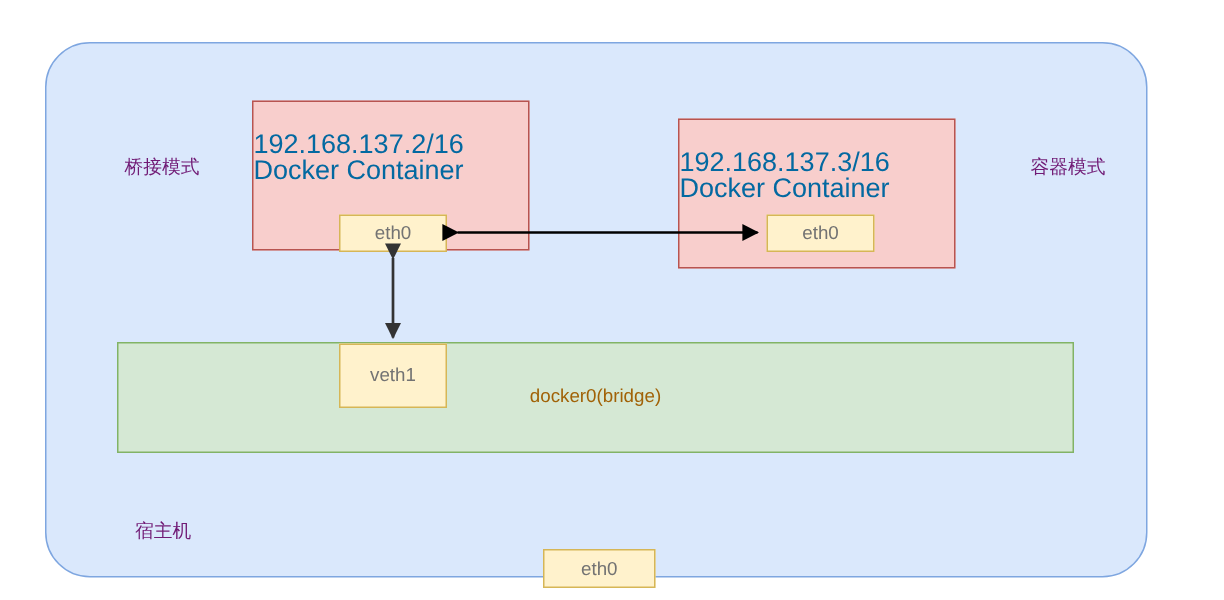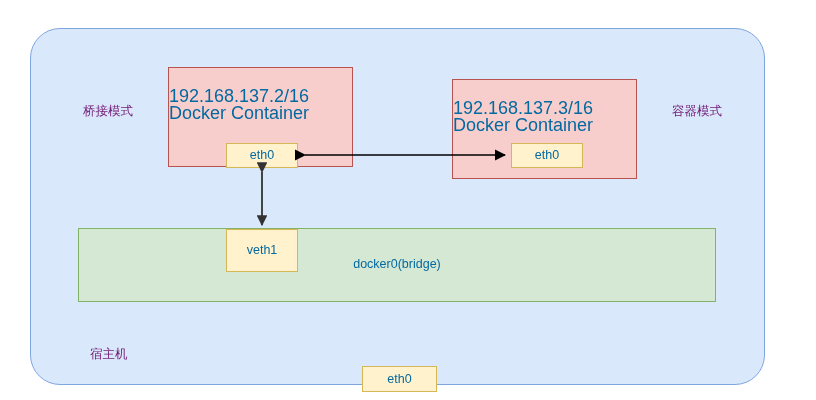--- a/index.html
+++ b/index.html
@@ -70,53 +70,53 @@
     background: #d5e8d4;
     border: 1px solid #82b366;
     box-sizing: border-box;
   }
   .bridge-box .bridge-text {
     position: absolute;
     left: 0;
     right: 0;
     top: 27px;
     text-align: center;
-    color: #0369a1;
+    color: #a16207;
     font-size: 12.5px;
     line-height: 17px;
   }
 
   
   .iface {
     position: absolute;
     background: #fff2cc;
     border: 1px solid #d6b656;
     box-sizing: border-box;
     display: flex;
     align-items: center;
     justify-content: center;
-    color: #0369a1;
+    color: #737373;
     font-size: 12.5px;
     line-height: 1;
   }
   #iface-eth0-left   { left: 226px; top: 143px; width: 72px; height: 25px; }
   #iface-eth0-right  { left: 511px; top: 143px; width: 72px; height: 25px; }
   #iface-veth1       { left: 226px; top: 229px; width: 72px; height: 43px; }
   #iface-eth0-host   { left: 362px; top: 366px; width: 75px; height: 26px; }
 
   
   .side-label {
     position: absolute;
     color: #701a75;
     font-size: 12.5px;
     line-height: 1;
     white-space: nowrap;
   }
   #label-bridge-mode    { left: 83px;  top: 105px; }
-  #label-container-mode { left: 672px; top: 105px; }
+  #label-container-mode { left: 687px; top: 105px; }
   #label-host           { left: 90px;  top: 348px; }
 </style>
 </head>
 <body>
 
 <div id="canvas">
 
   <div class="host-box"></div>
 
   <div class="side-label" id="label-bridge-mode">桥接模式</div>

